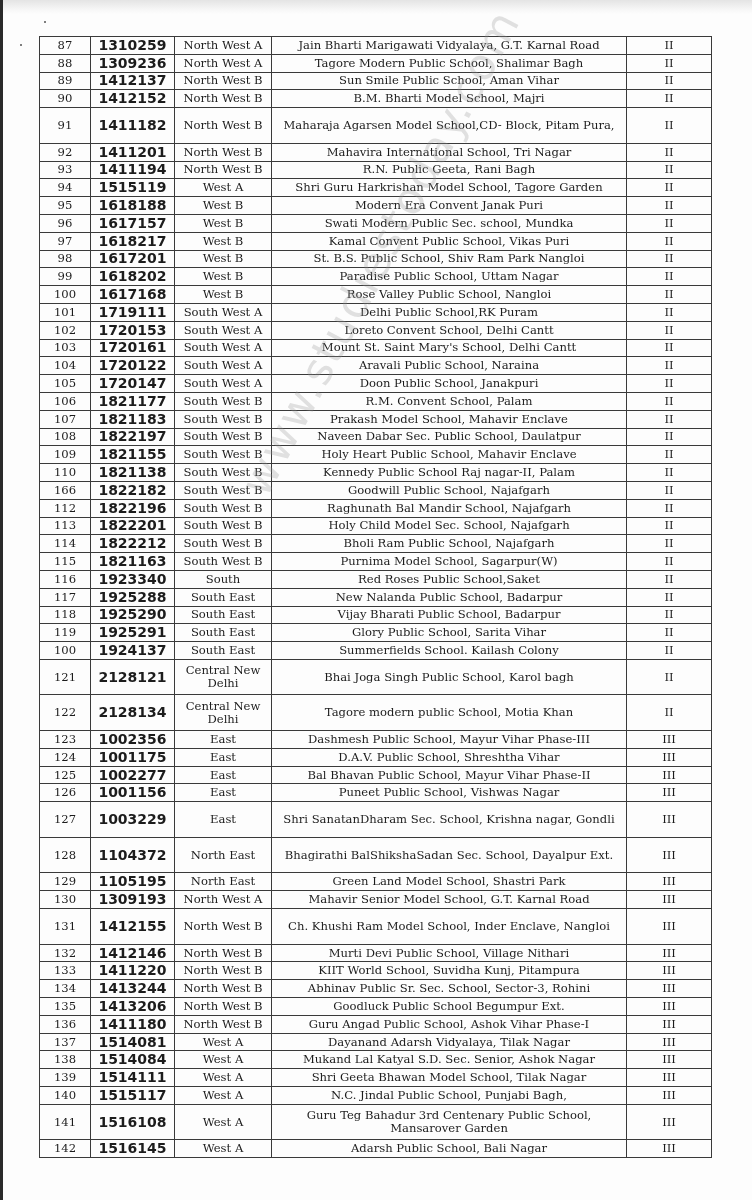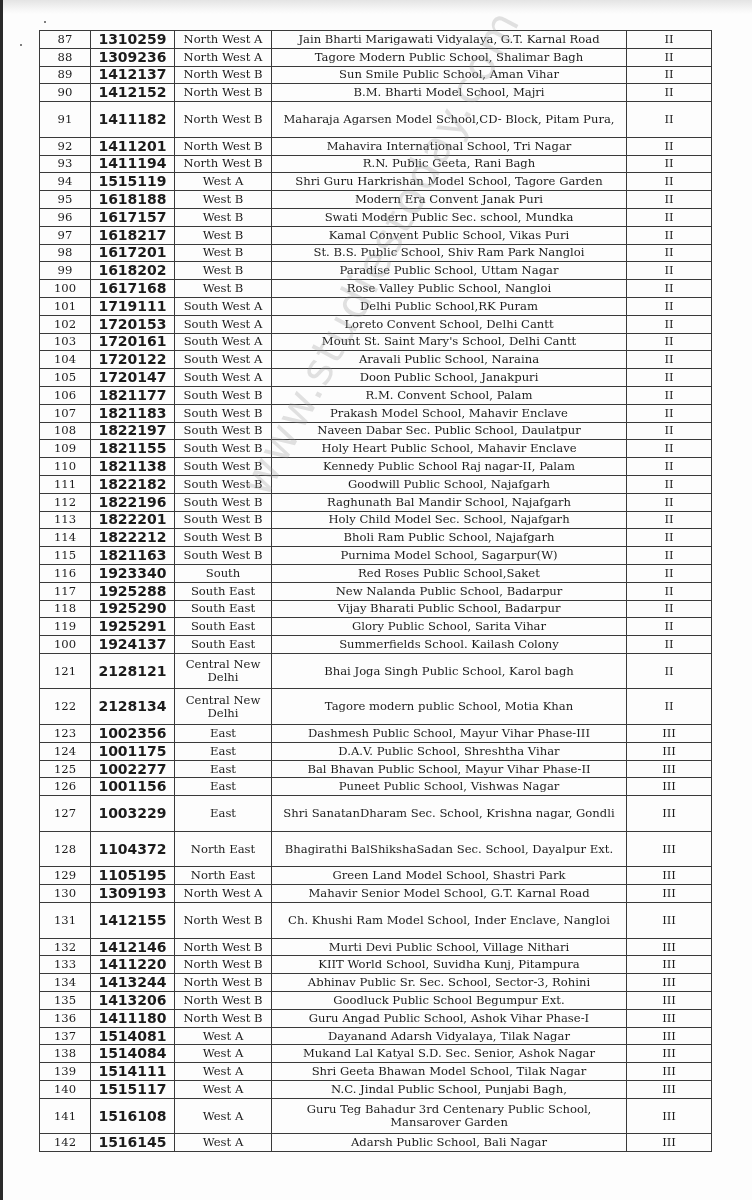--- a/index.html
+++ b/index.html
@@ -10,21 +10,21 @@
   }
   .scan-top {
     position: absolute; left: 0; top: 0; width: 752px; height: 14px;
     background: linear-gradient(#e4e4e4, #f7f7f7 70%, #fdfdfd);
   }
   .left-edge {
     position: absolute; left: 0; top: 0; width: 3px; height: 1200px; background: #2a2a2a;
   }
   .speck { position: absolute; width: 2px; height: 2px; background: #555; border-radius: 1px; }
   table.schools {
-    position: absolute; left: 39px; top: 30px;
+    position: absolute; left: 39px; top: 36px;
     border-collapse: collapse; table-layout: fixed; width: 669px;
     font-size: 11.6px;
   }
   table.schools td {
     border: 1px solid #3a3a3a; text-align: center; vertical-align: middle;
     padding: 0 3px; height: 16.8px; line-height: 13px; white-space: nowrap; overflow: hidden;
   }
   table.schools tr.tall td { height: 34.6px; white-space: normal; }
   td.c-sno { width: 44px; }
   td.c-code { width: 77px; font-weight: bold; font-family: "DejaVu Sans", "Liberation Sans", sans-serif; font-size: 14px; }
@@ -211,21 +211,21 @@
     <td class="c-cat">II</td>
   </tr>
       <tr>
     <td class="c-sno">110</td>
     <td class="c-code">1821138</td>
     <td class="c-dist">South West B</td>
     <td class="c-name">Kennedy Public School Raj nagar-II, Palam</td>
     <td class="c-cat">II</td>
   </tr>
       <tr>
-    <td class="c-sno">111</td>
+    <td class="c-sno">166</td>
     <td class="c-code">1822182</td>
     <td class="c-dist">South West B</td>
     <td class="c-name">Goodwill Public School, Najafgarh</td>
     <td class="c-cat">II</td>
   </tr>
       <tr>
     <td class="c-sno">112</td>
     <td class="c-code">1822196</td>
     <td class="c-dist">South West B</td>
     <td class="c-name">Raghunath Bal Mandir School, Najafgarh</td>

